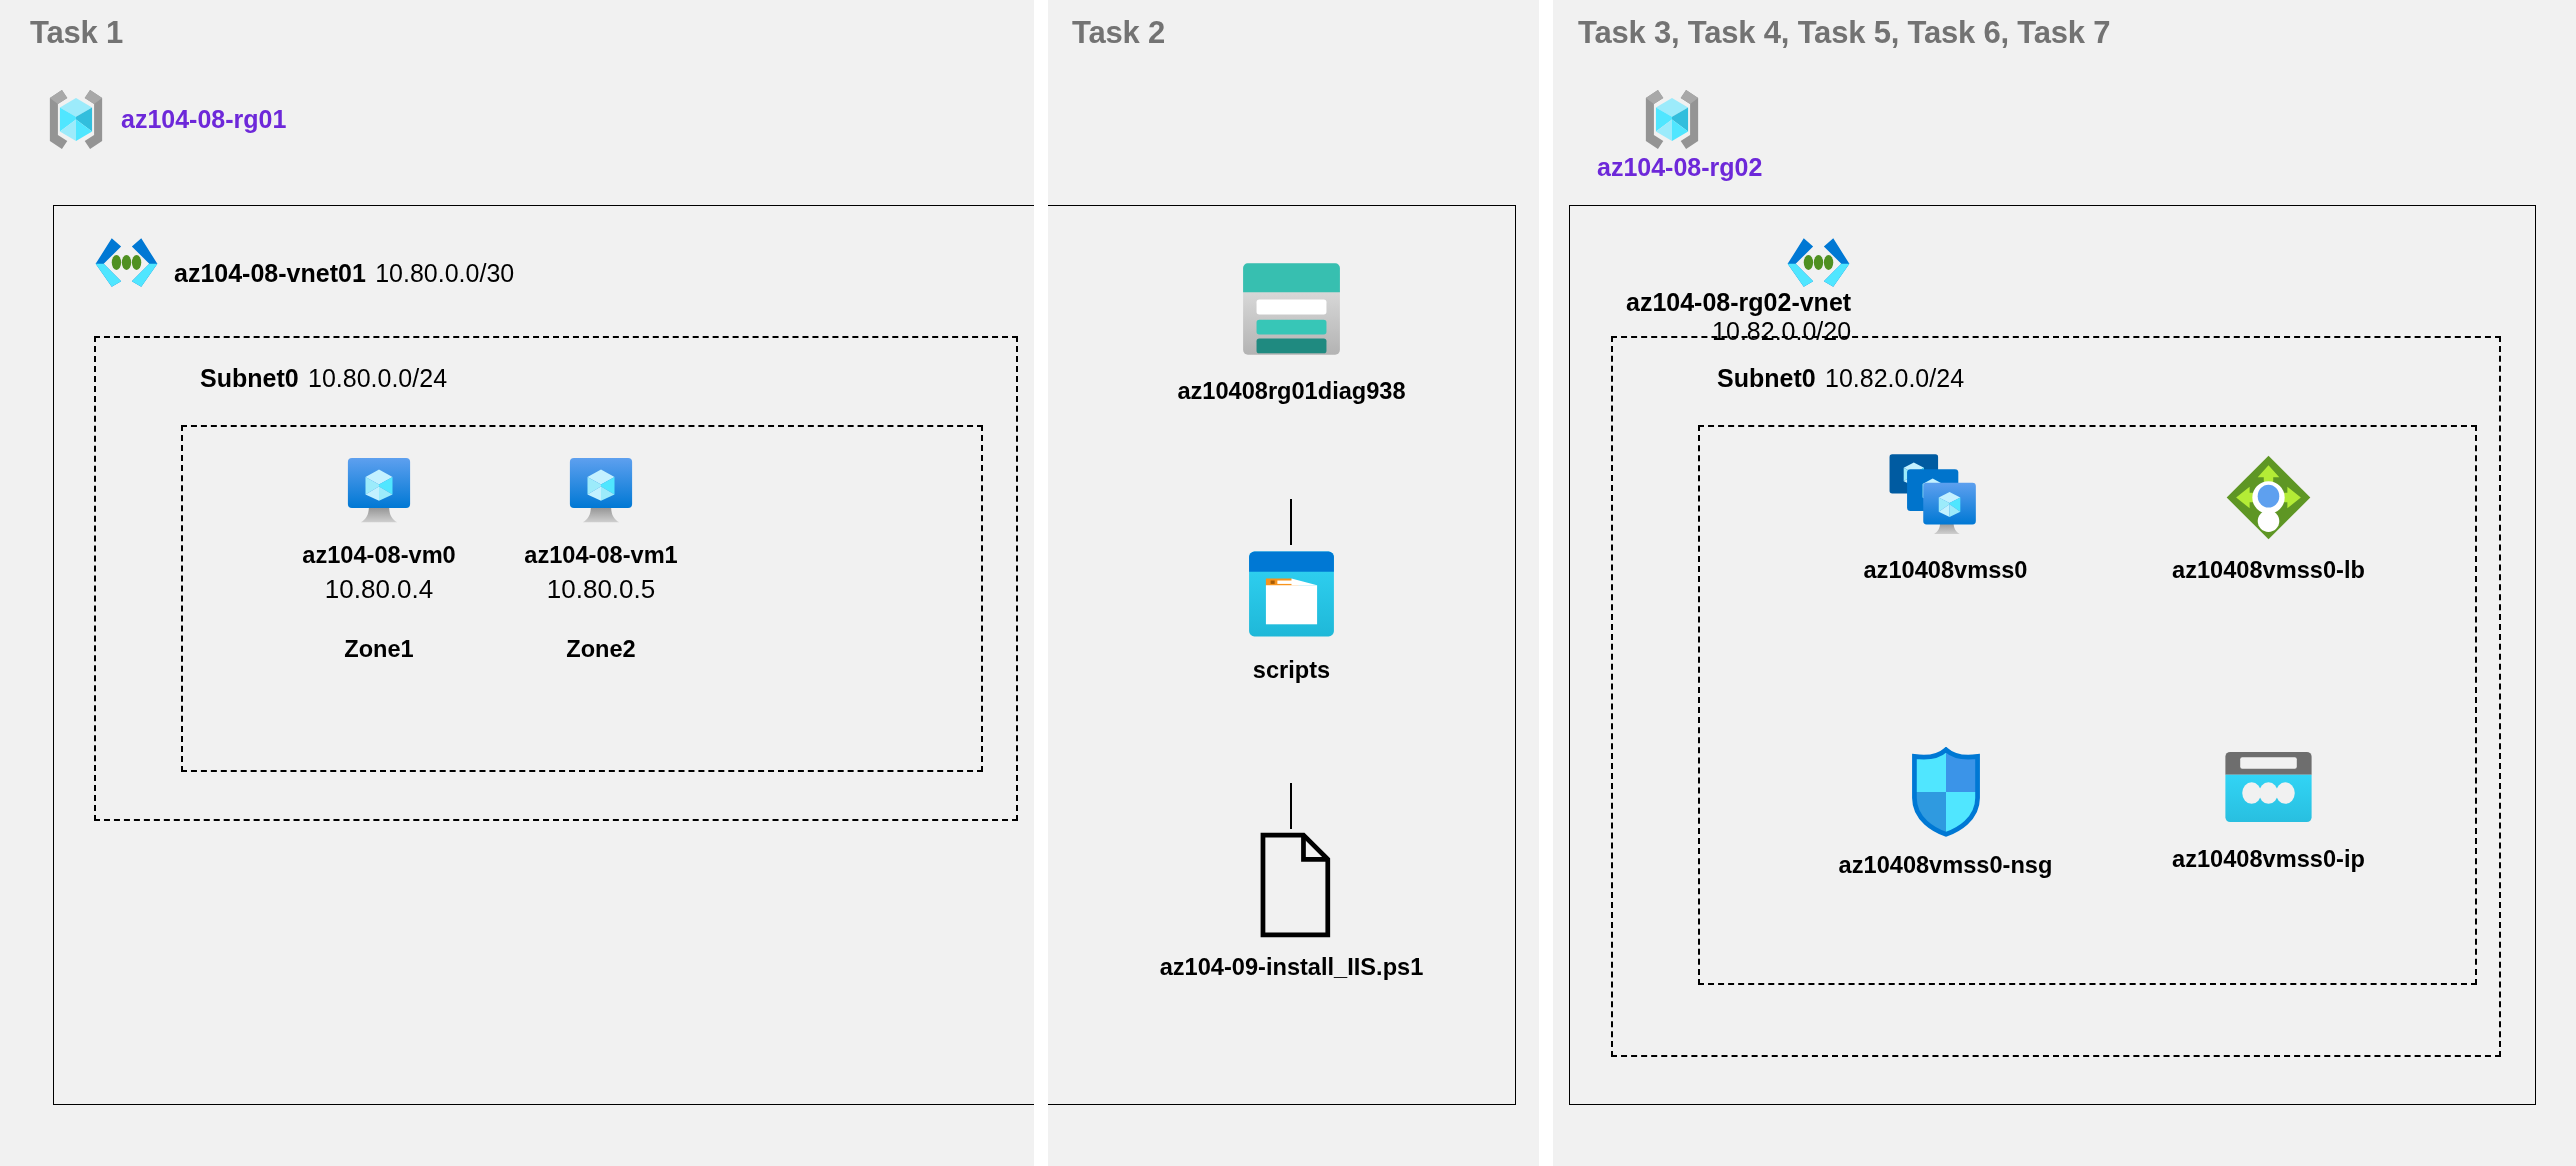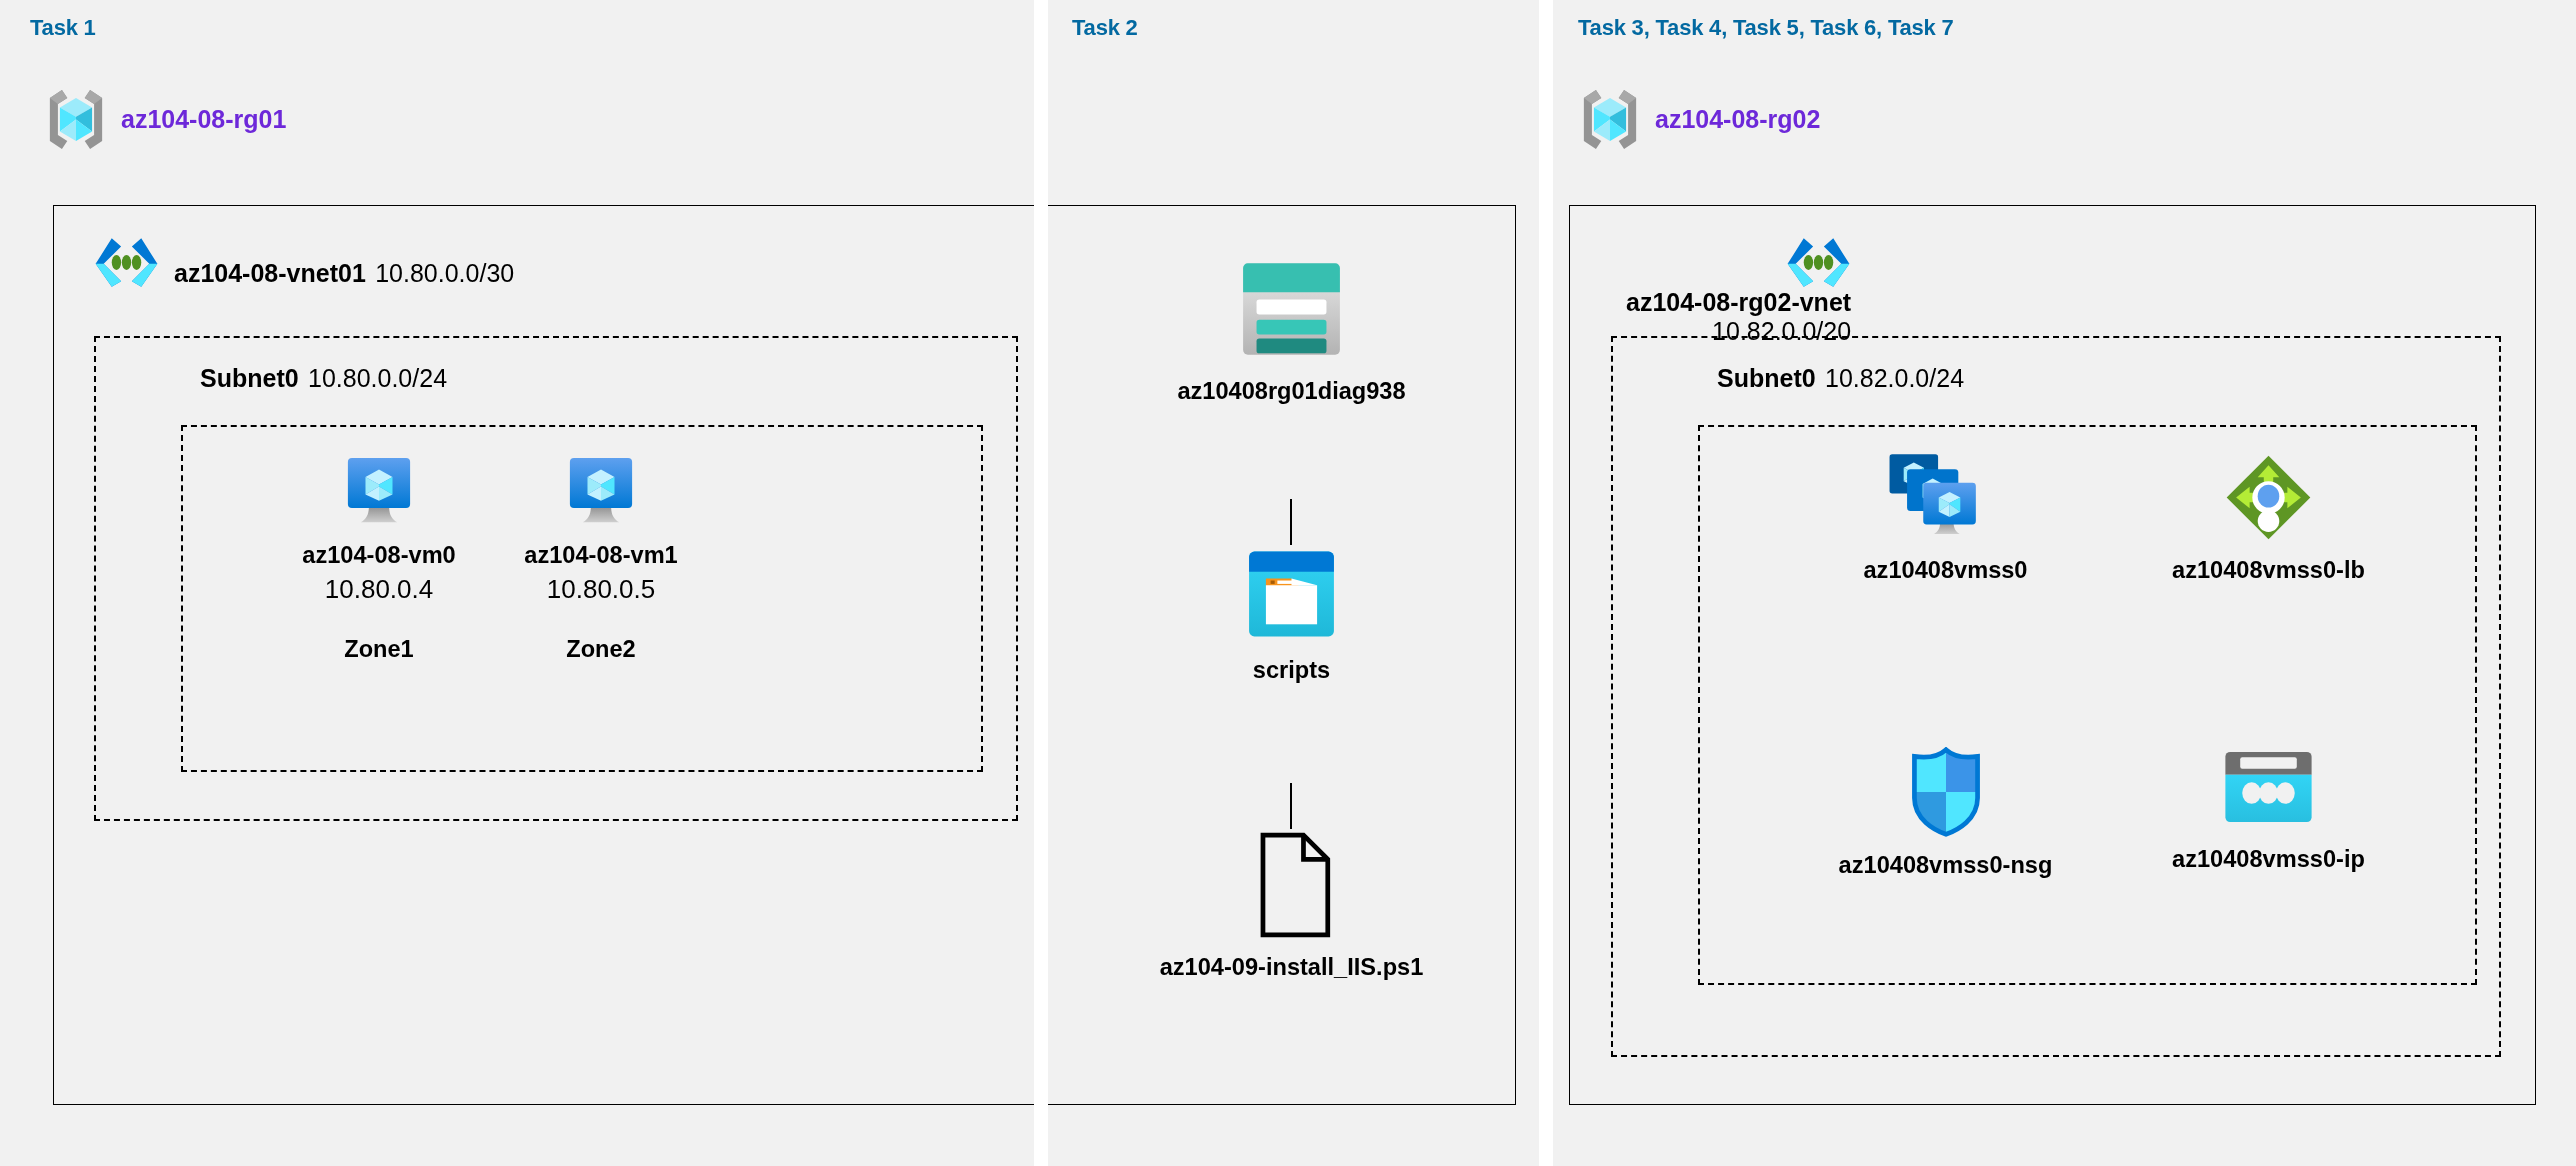--- a/index.html
+++ b/index.html
@@ -11,34 +11,34 @@
 
   
   .panel { position:absolute; background:#f1f1f1; }
   #panel-task1 { left:0;    top:0; width:1034px; height:1166px; }
   #panel-task2 { left:1047px; top:0; width:492px; height:1166px; }
   #panel-task3 { left:1553px; top:0; width:1023px; height:1166px; }
 
   
   .task-heading {
     position:absolute;
-    color:#0369a1;
+    color:#737373;
     font-weight:bold;
-    font-size:22px;
+    font-size:31px;
     letter-spacing:-0.2px;
     white-space:nowrap;
   }
   #task1-heading { left:30px;   top:15px; }
   #task2-heading { left:1072px; top:15px; }
   #task3-heading { left:1578px; top:15px; }
 
   
   .rg-row { position:absolute; display:flex; align-items:center; }
   #rg01-row { left:47px;   top:86px; }
-  #rg02-row { left:1581px; top:86px; }
+  #rg02-row { left:1581px; top:86px;flex-direction:column; }
   .rg-label {
     font-size:25px; font-weight:bold; color:#6d28d9;
     margin-left:16px; white-space:nowrap;
   }
 
   
   .vnet-box { position:absolute; border:1.7px solid #000; box-sizing:border-box; }
   #vnet01-box { left:53px;   top:205px; width:1463px; height:900px; }
   #vnet02-box { left:1569px; top:205px; width:967px; height:900px; }
   

